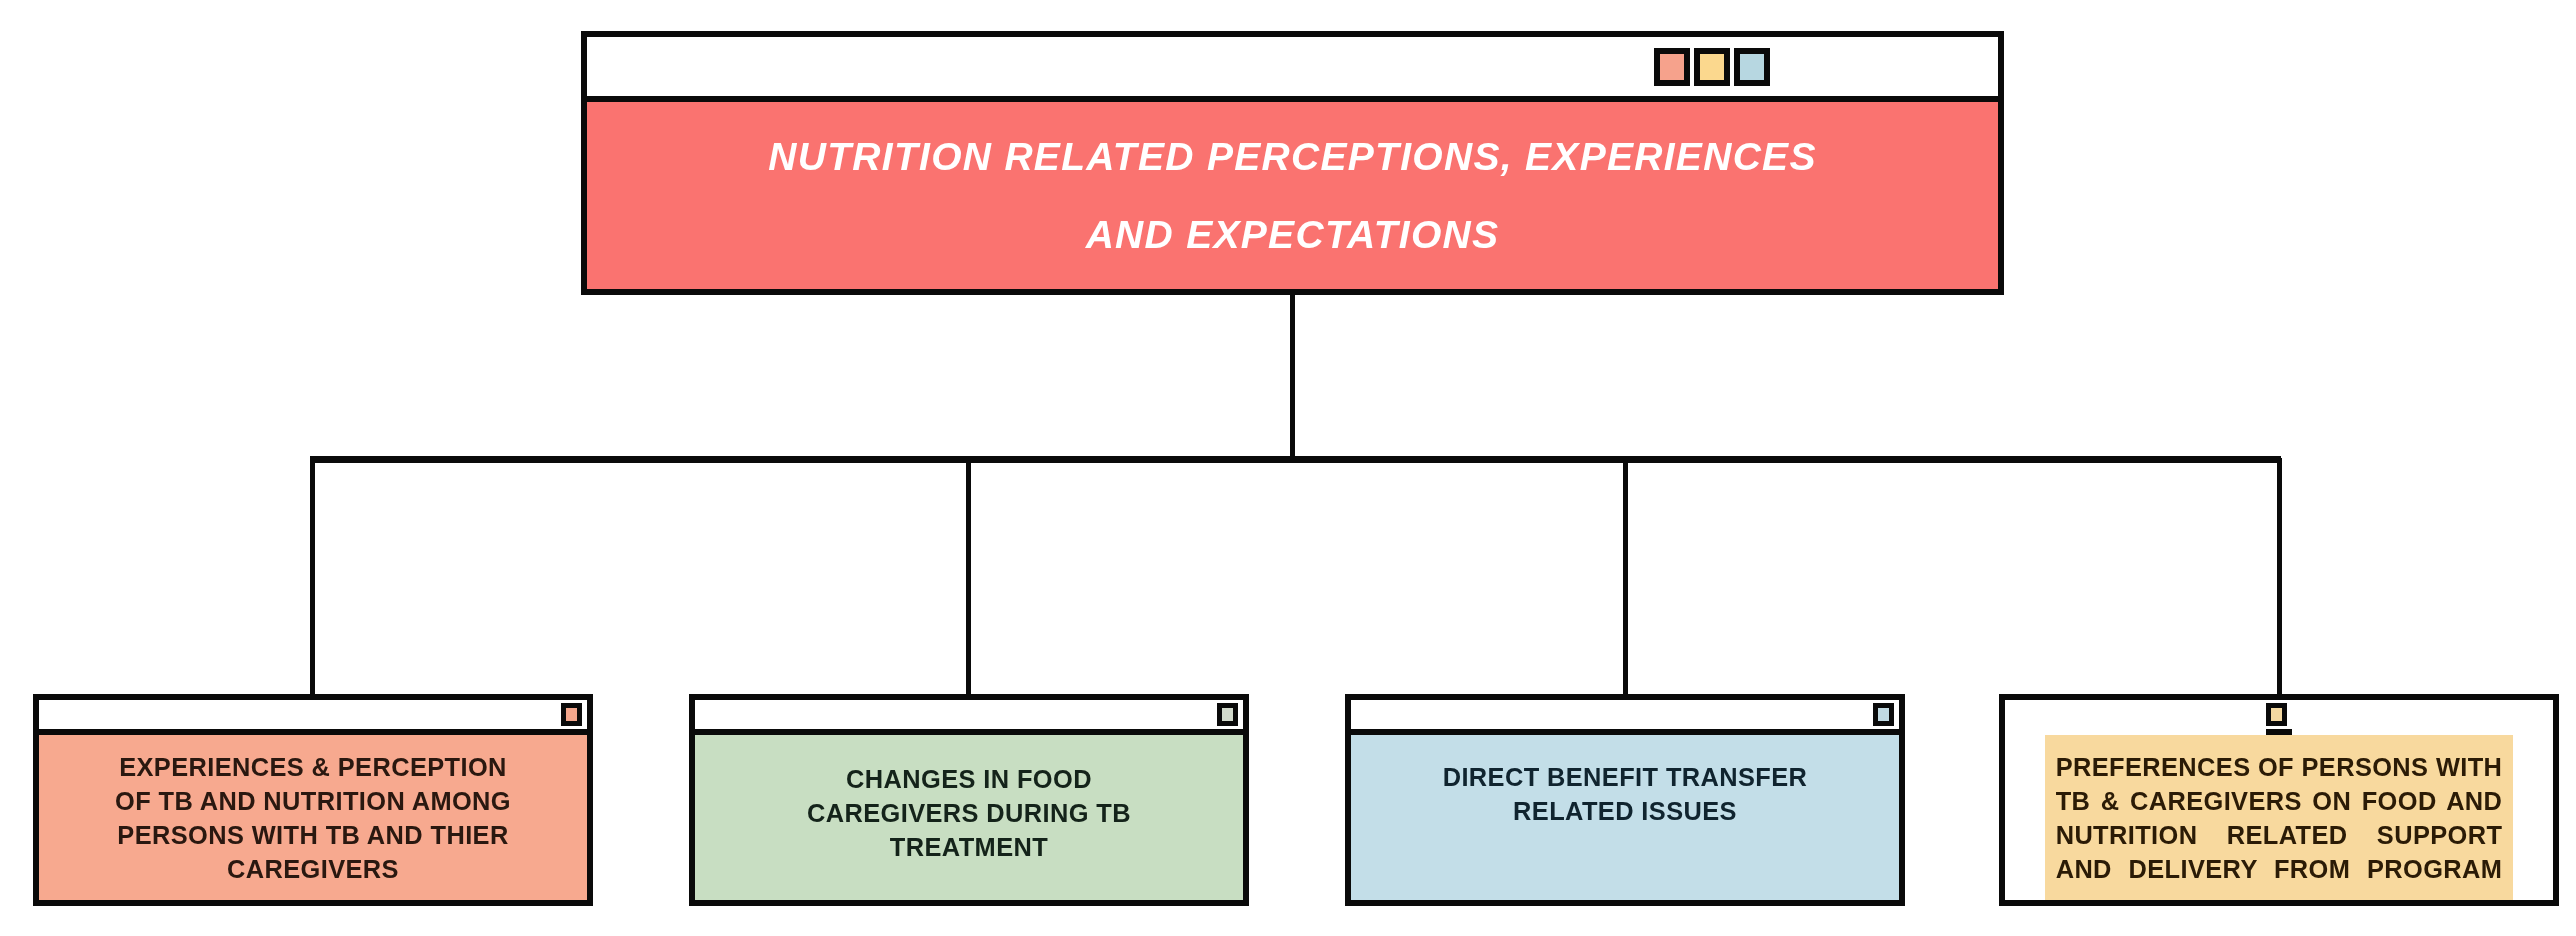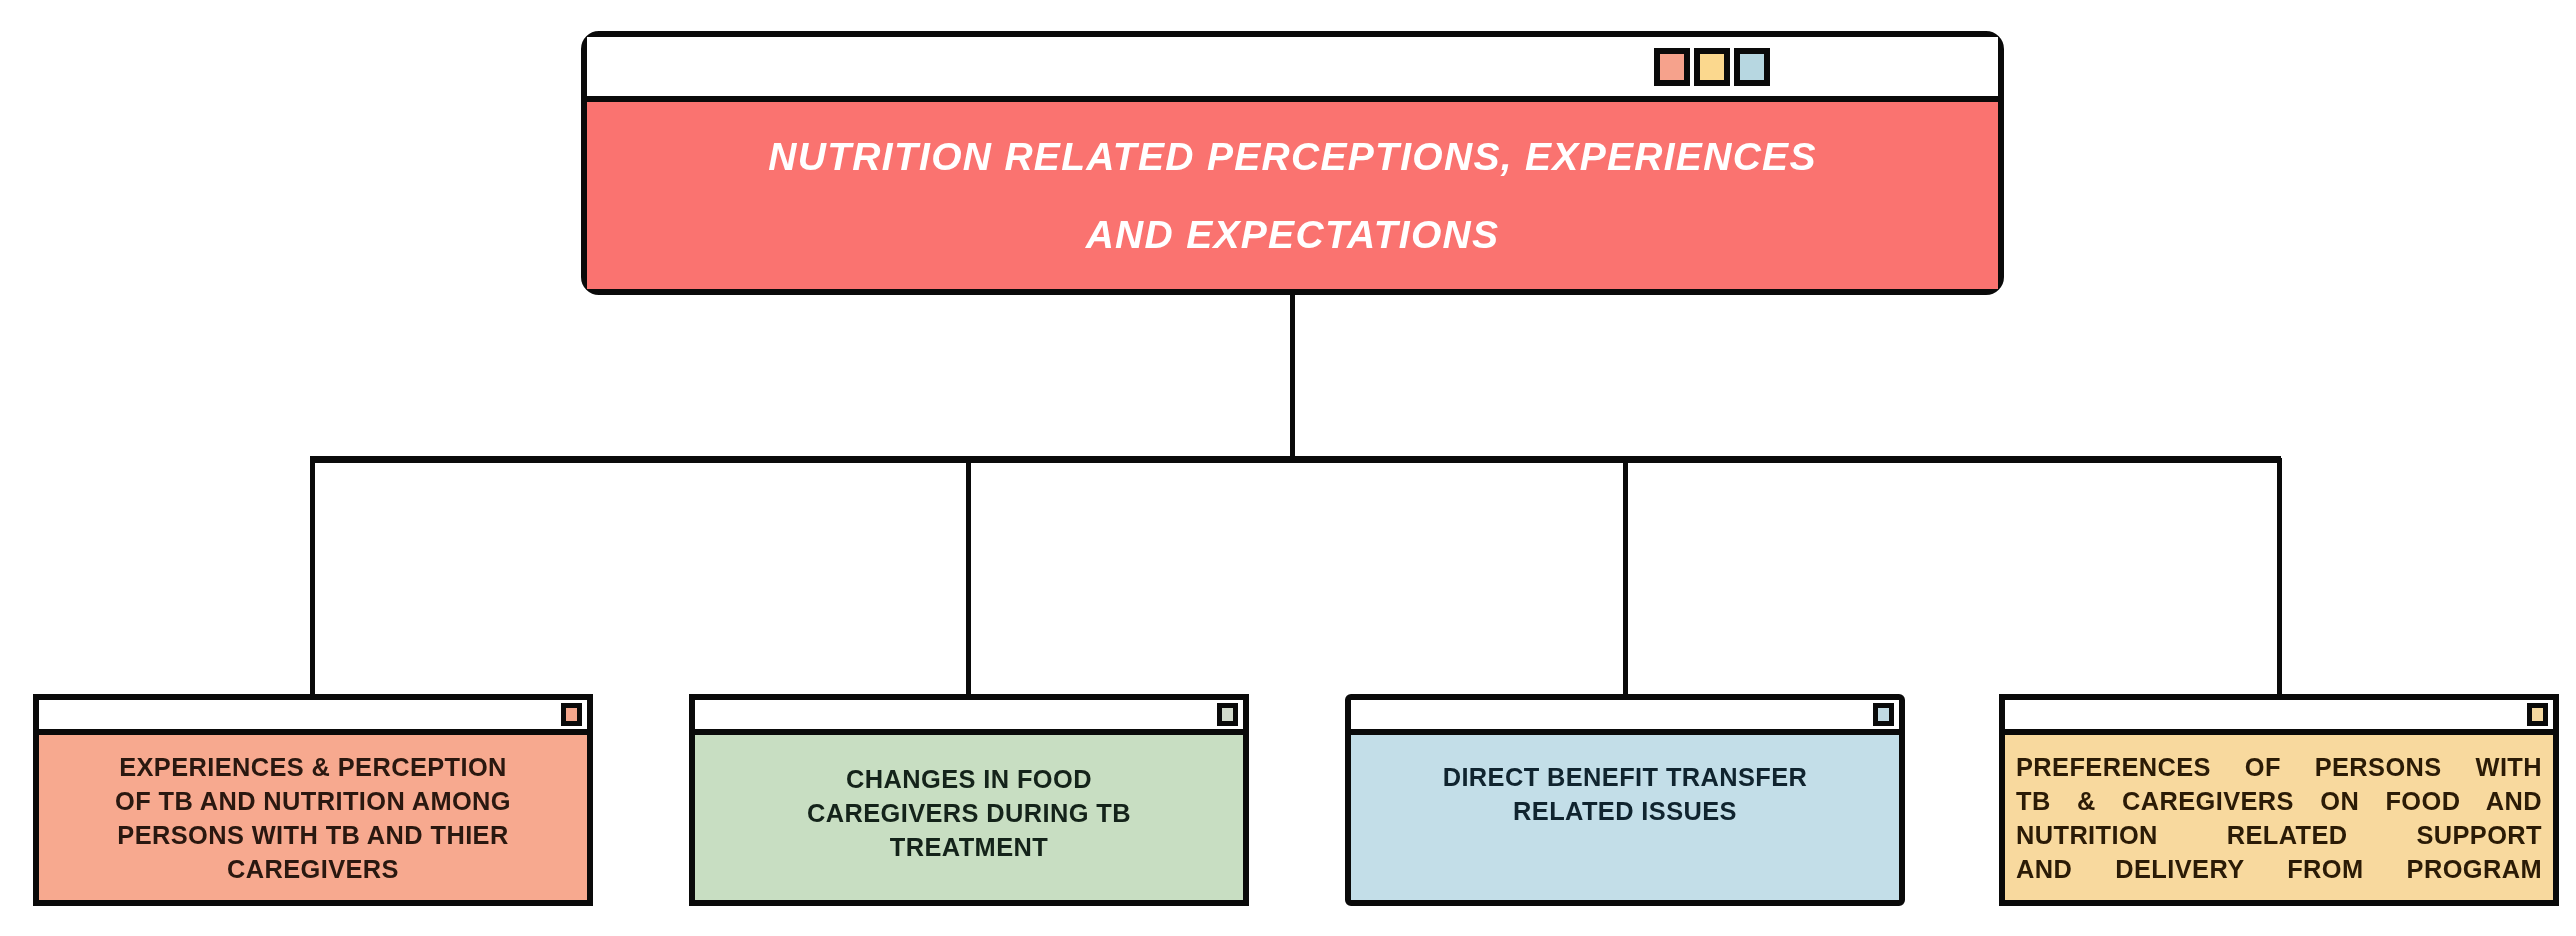--- a/index.html
+++ b/index.html
@@ -26,21 +26,21 @@
     border-bottom: 6.8px solid #0a0a0a;
     display: flex; align-items: center; justify-content: flex-end;
     flex: 0 0 auto;
   }
   .nodebody {
     flex: 1 1 auto;
     display: flex; align-items: center; justify-content: center;
   }
 
   
-  .window.root { left: 581px; top: 31px; width: 1423px; height: 264px; border-radius: 18px; }
+  .window.root { left: 581px; top: 31px; width: 1423px; height: 264px; }
   .window.root .titlebar { height: 65px; padding-right: 228px; gap: 4.2px; }
   .root-square { width: 36px; height: 38px; border: 6.8px solid #0a0a0a; display: inline-block; }
   .root-title {
     color: #ffffff;
     font-size: 39px; font-weight: bold; font-style: italic;
     letter-spacing: 1.3px; line-height: 78px;
     text-align: center; white-space: pre-line;
   }
 
   
@@ -48,22 +48,22 @@
   .window.branch .titlebar { height: 35px; padding-right: 5.1px; }
   .branch-square { width: 21px; height: 23px; border: 5.1px solid #0a0a0a; display: inline-block; }
   .branch-label {
     font-size: 25.4px; font-weight: bold;
     letter-spacing: 0.4px; line-height: 34px;
     text-align: center; white-space: pre-line;
     width: 100%;
   }
   .window.b1 { left: 33px; }
   .window.b2 { left: 689px; }
-  .window.b3 { left: 1345px; border-radius: 6px; }
-  .window.b4 { left: 1999px; }
+  .window.b3 { left: 1345px; }
+  .window.b4 { left: 1999px; align-items: center; }
   .window.b2 .nodebody { padding-bottom: 8.5px; }
   .window.b3 .nodebody { padding-bottom: 47px; }
   .window.b4 .nodebody { padding: 0 11px; }
   .window.b4 .branch-label { text-align: justify; text-align-last: justify; }
 </style>
 </head>
 <body>
 
 <div class="canvas">
 

